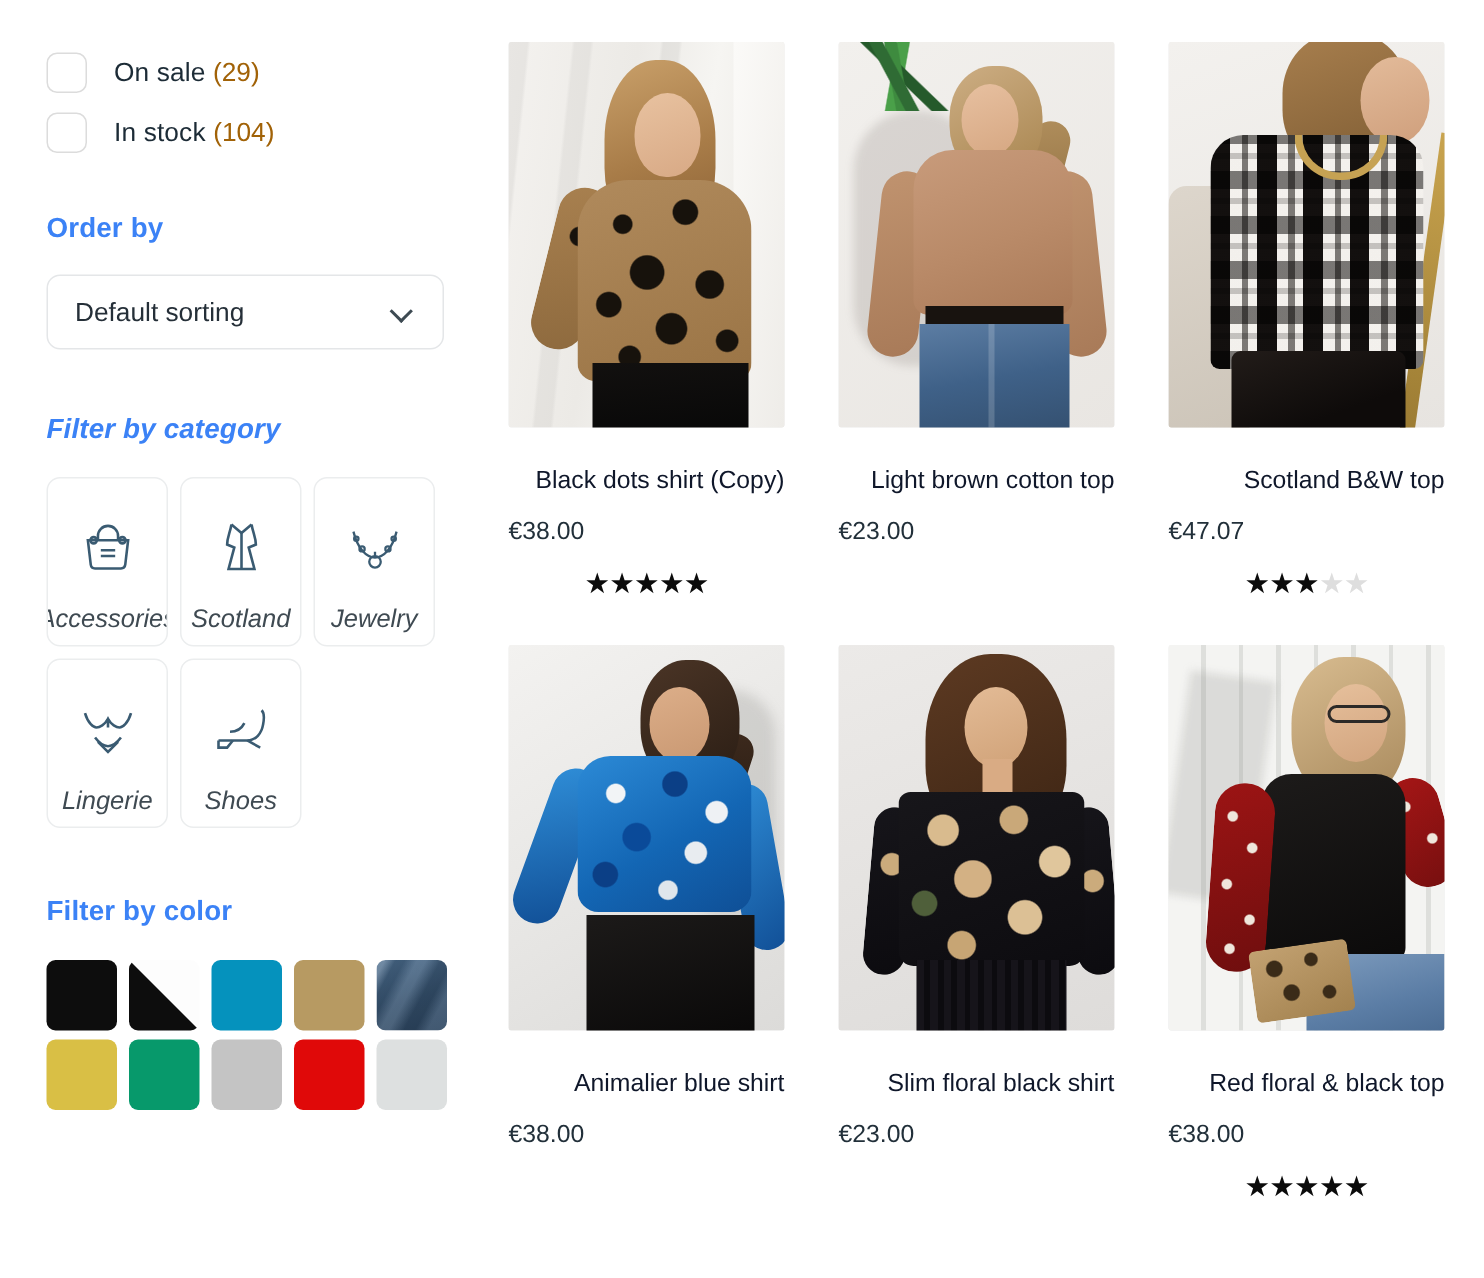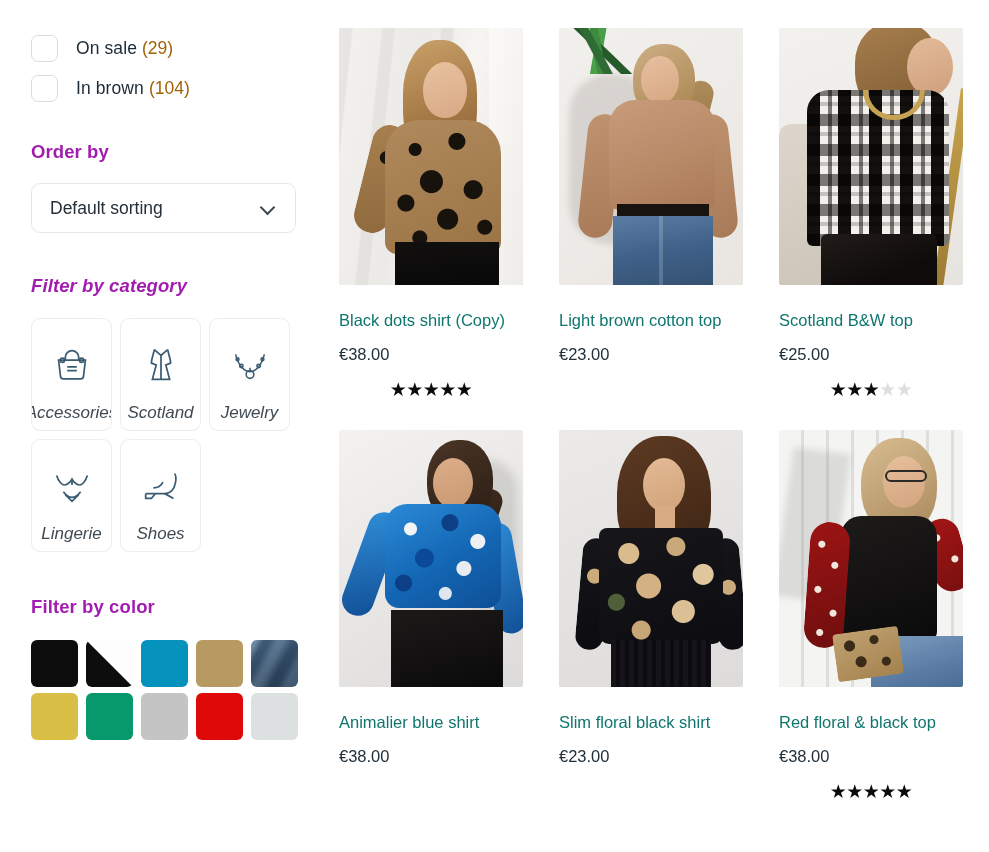--- a/index.html
+++ b/index.html
@@ -18,21 +18,21 @@
   .checkbox {
     width: 27px; height: 27px; flex: 0 0 27px;
     border: 1px solid #dcdcdc; border-radius: 7px; background: #fff;
   }
   .check-label {
     margin-left: 18px; font-size: 17.5px; color: #1c2b36; letter-spacing: .1px;
   }
   .check-count { color: #a16207; margin-left: 5px; font-size: 17.5px; }
 
   .section-title {
-    font-size: 18.5px; font-weight: bold; color: #a21caf;
+    font-size: 18.5px; font-weight: bold; color: #3b82f6;
     letter-spacing: .1px;
   }
   .sb-orderby { margin-top: 33px; }
   .select-box {
     margin-top: 20px; width: 265px; height: 50px;
     border: 1px solid #e4e6e8; border-radius: 9px; background: #fff;
     display: flex; align-items: center; padding: 0 16px 0 18px;
     justify-content: space-between;
   }
   .select-value { font-size: 17.5px; color: #252f38; }
@@ -79,22 +79,22 @@
 
   
   .content { flex: 1; padding: 28px 22px 0 9px; }
   .prod-grid { display: grid; grid-template-columns: repeat(3, 184px); gap: 30px 36px; }
   .prod-card { width: 184px; }
   .prod-img {
     width: 184px; height: 257px; border-radius: 2px;
     position: relative; overflow: hidden; background: #efefef;
   }
   .prod-title {
-    margin-top: 26px; text-align: left; font-size: 16.5px;
-    color: #0f766e; line-height: 1.2; white-space: nowrap;
+    margin-top: 26px; text-align: right; font-size: 16.5px;
+    color: #0f172a; line-height: 1.2; white-space: nowrap;
   }
   .prod-price {
     margin-top: 14px; font-size: 16.5px; color: #22303a;
   }
   .stars { margin-top: 16px; text-align: center; height: 20px; line-height: 20px; }
   .star { font-size: 19px; letter-spacing: -0.5px; color: #0b0b0b; }
   .star.off { color: #dedede; }
 
   
   .ph { position: absolute; inset: 0; }
@@ -279,21 +279,21 @@
   <aside class="sidebar">
 
     <div>
       <div class="check-row">
         <span class="checkbox"></span>
         <span class="check-label">On sale</span>
         <span class="check-count">(29)</span>
       </div>
       <div class="check-row">
         <span class="checkbox"></span>
-        <span class="check-label">In brown</span>
+        <span class="check-label">In stock</span>
         <span class="check-count">(104)</span>
       </div>
     </div>
 
     <div class="sb-orderby">
       <div class="section-title">Order by</div>
       <div class="select-box">
         <span class="select-value">Default sorting</span>
         <span class="chev"></span>
       </div>
@@ -429,21 +429,21 @@
           <div class="ph p3-bg"></div>
           <div class="figure p3-chair"></div>
             <div class="figure p3-frameR"></div>
           <div class="figure p3-hair"></div>
             <div class="figure p3-face"></div>
           <div class="figure p3-plaid"></div>
             <div class="figure p3-chain"></div>
           <div class="figure p3-skirt"></div>
         </div>
         <div class="prod-title">Scotland B&amp;W top</div>
-        <div class="prod-price">€25.00</div>
+        <div class="prod-price">€47.07</div>
         <div class="stars"><span class="star">★</span><span class="star">★</span><span class="star">★</span><span class="star off">★</span><span class="star off">★</span></div>
       </div>
 
       <div class="prod-card">
         <div class="prod-img">
           <div class="ph p4-bg"></div>
           <div class="figure p4-shadow"></div>
           <div class="figure p4-pony"></div>
             <div class="figure p4-hair"></div>
           <div class="figure p4-face"></div>

